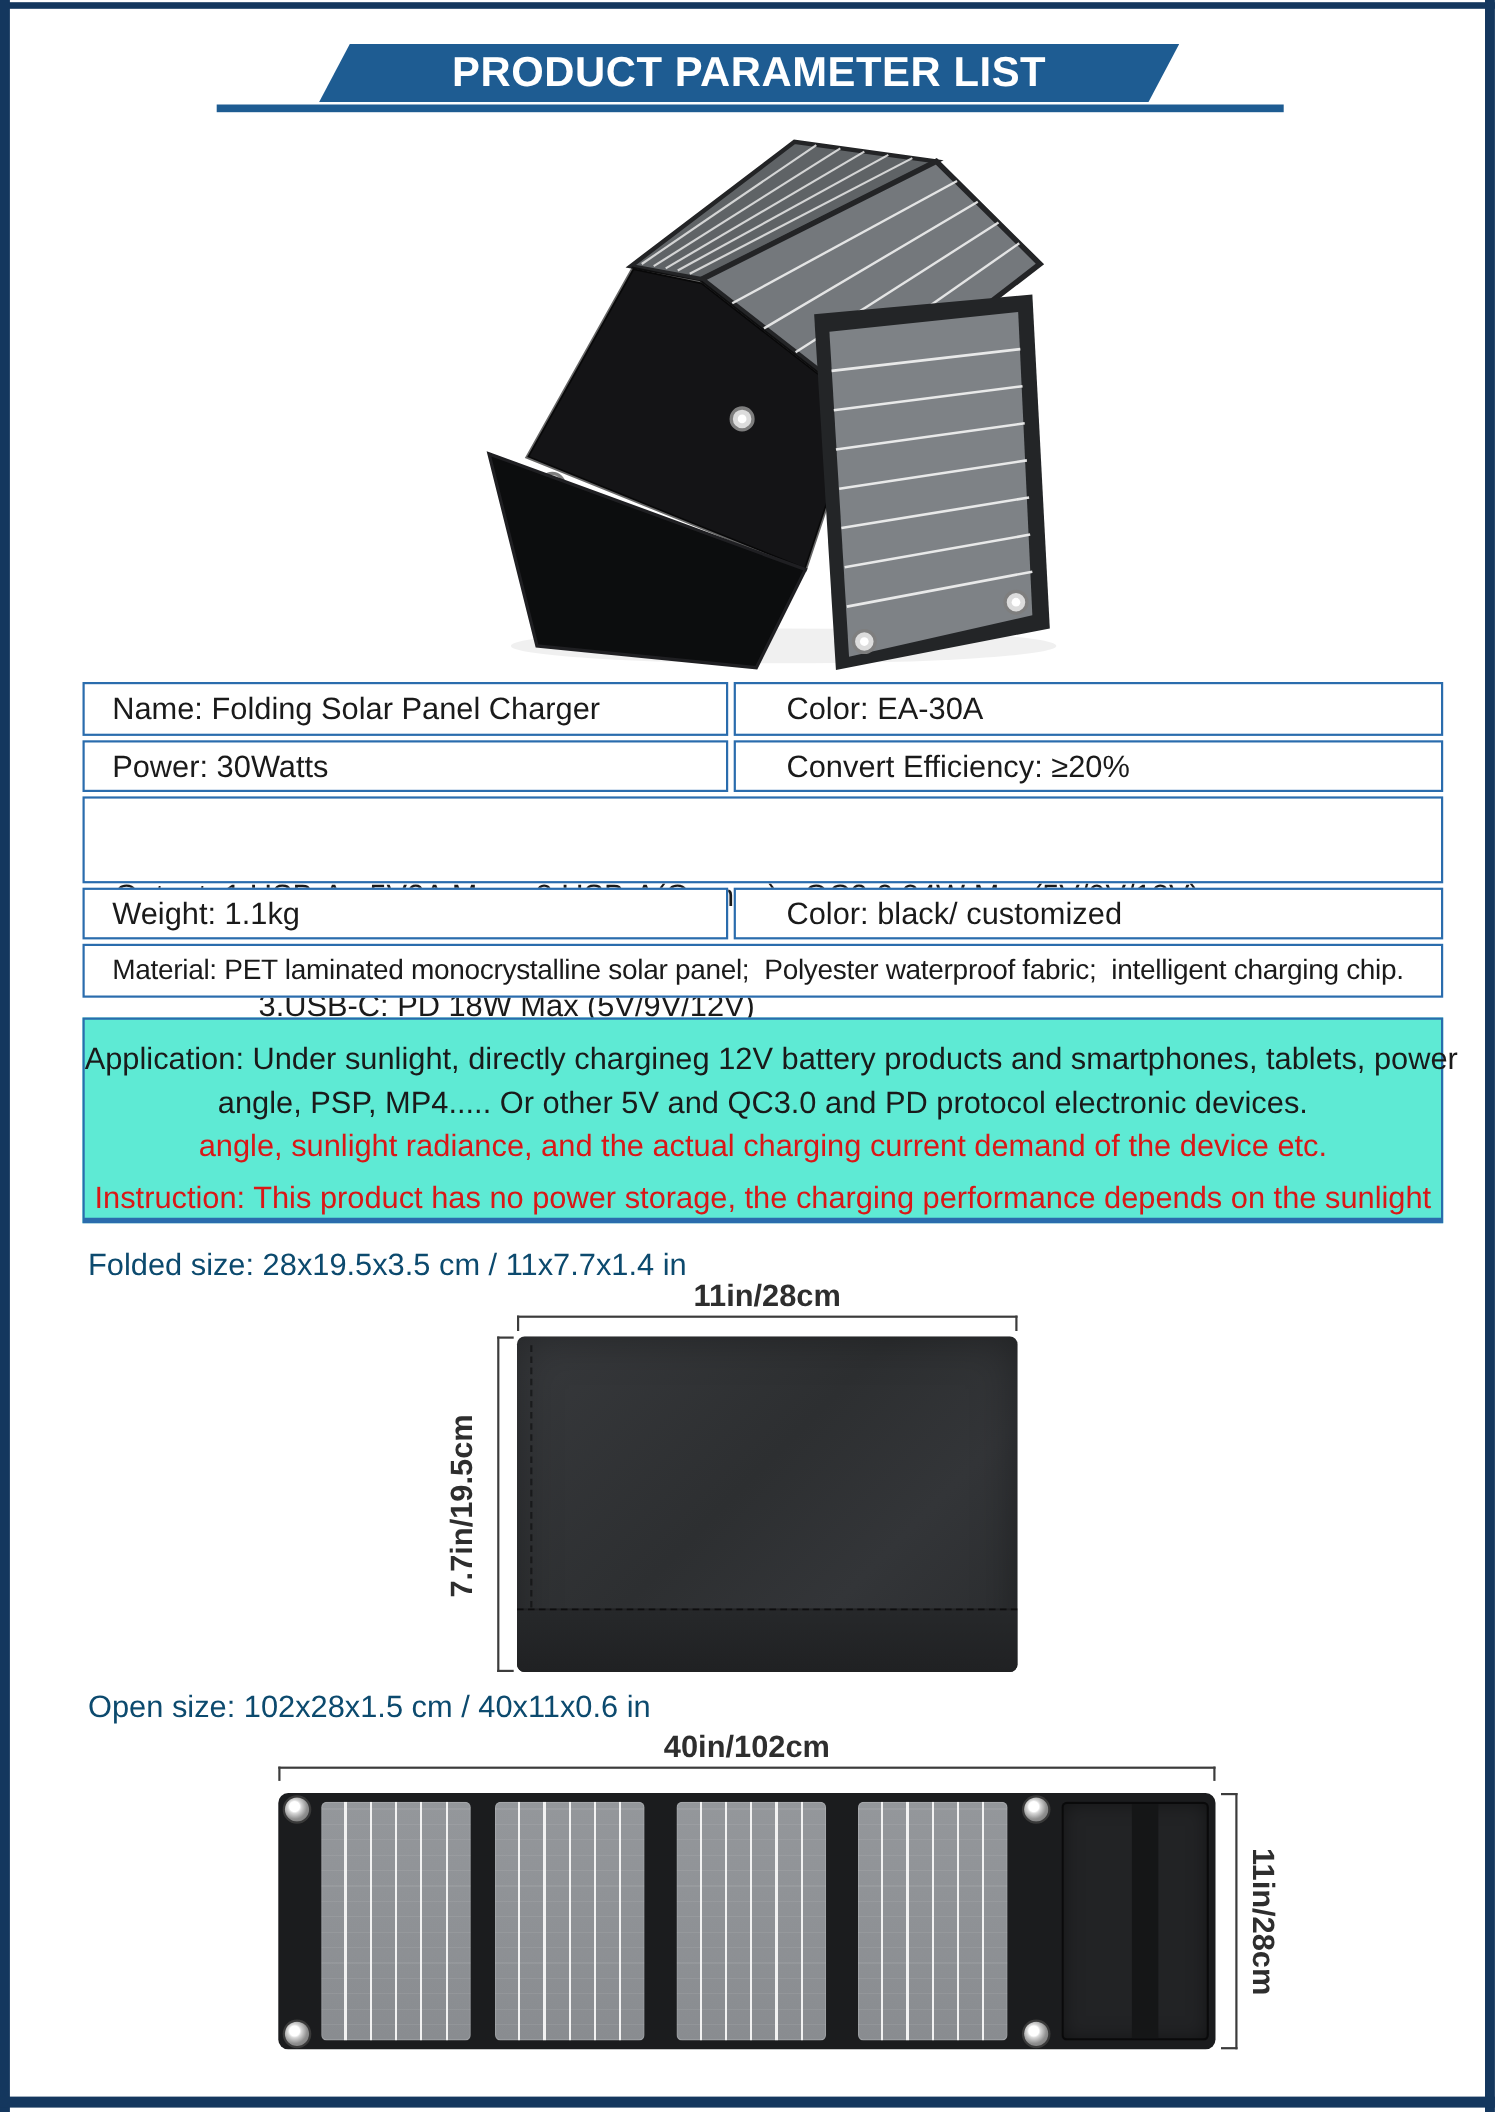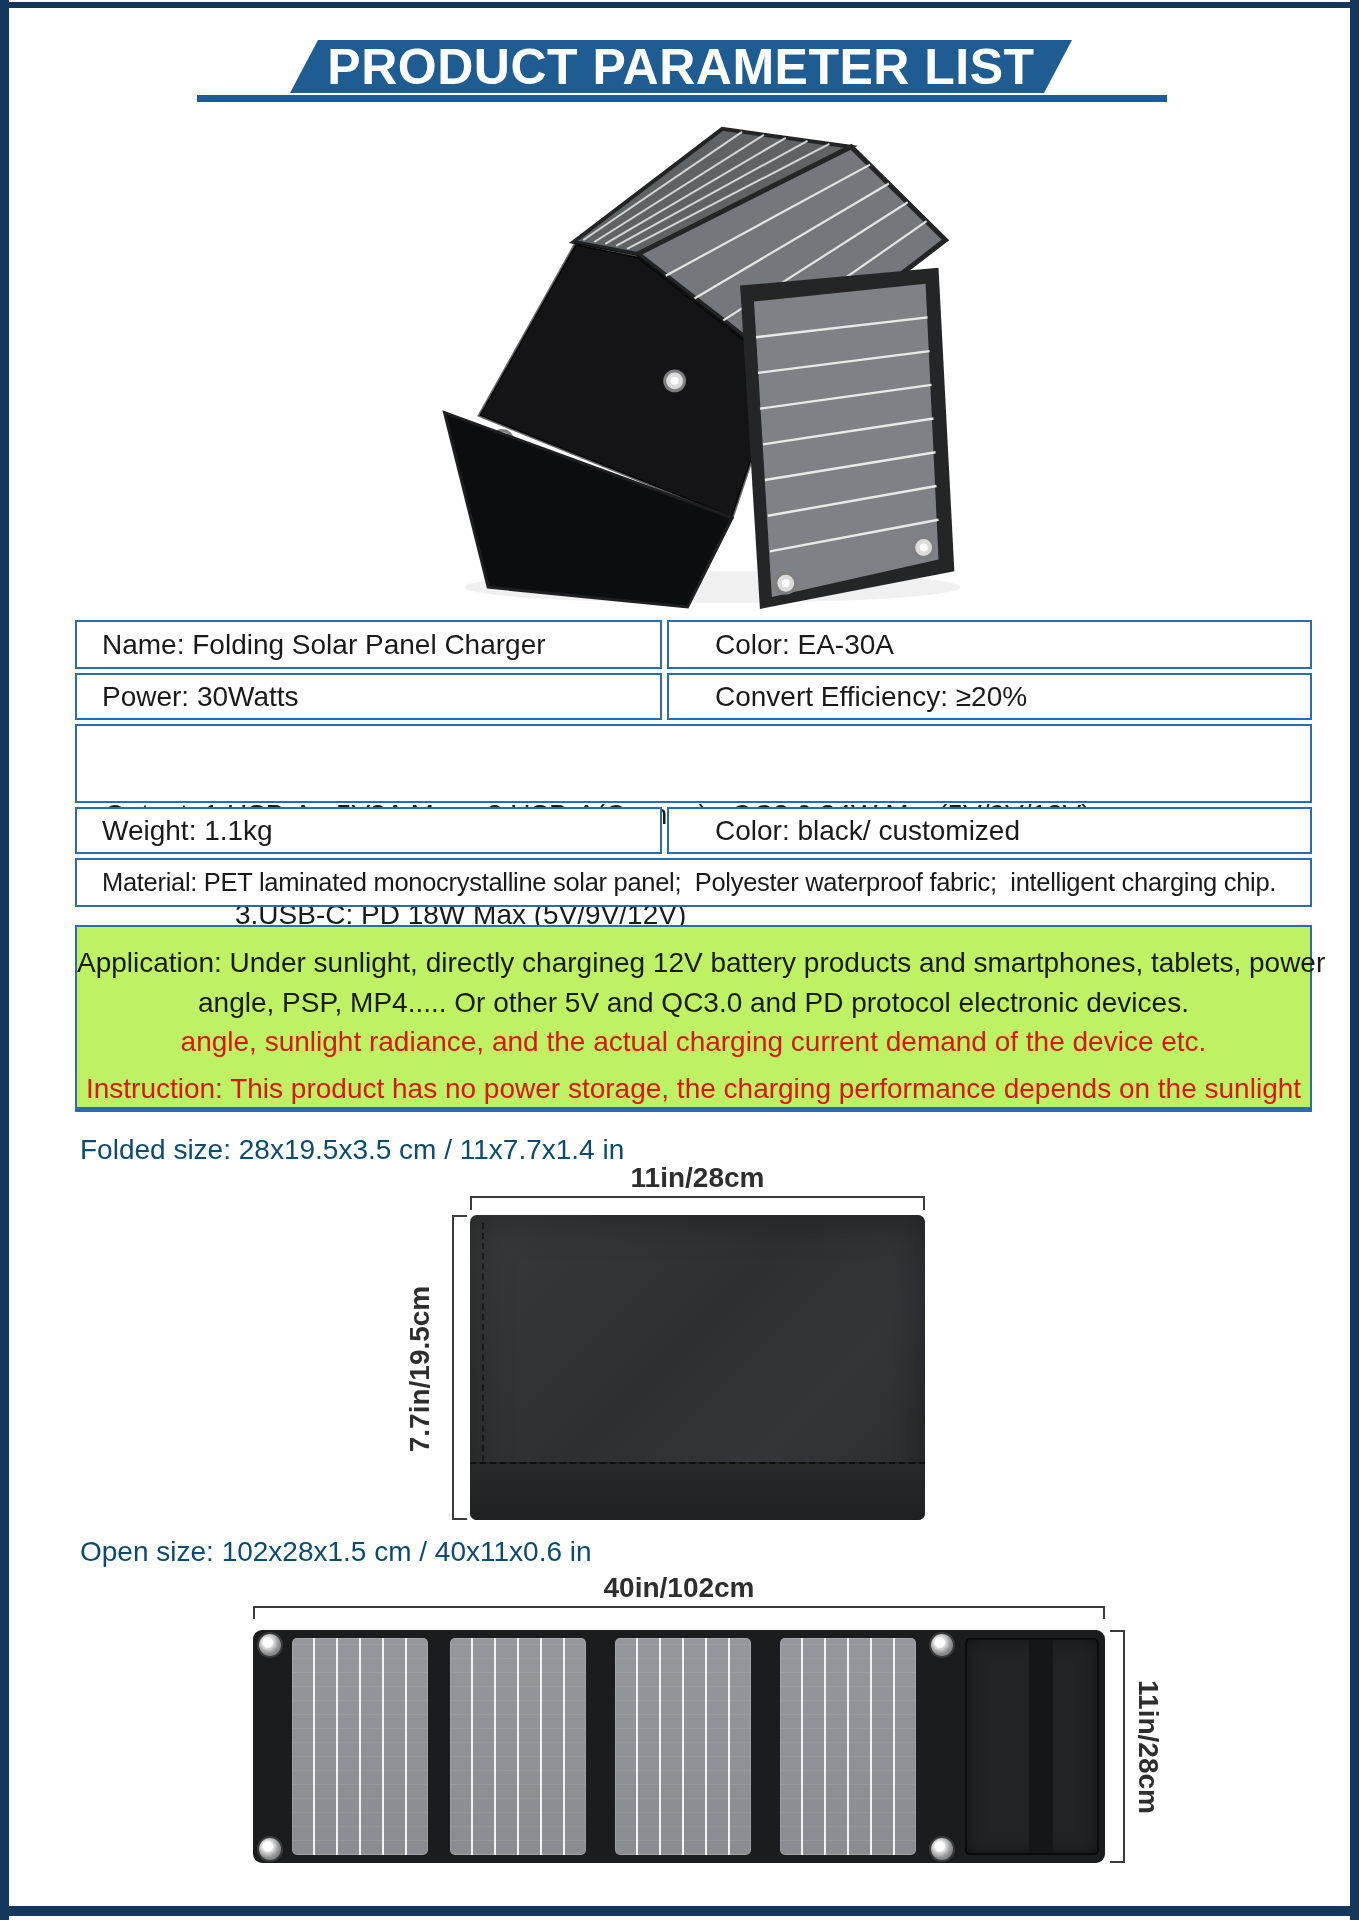--- a/index.html
+++ b/index.html
@@ -10,21 +10,21 @@
   .frame-top    { position:absolute; left:0; top:2px;    width:100%; height:6px;  background:#14375e; }
   .frame-left   { position:absolute; left:0; top:0;      width:9px;  height:100%; background:#14375e; }
   .frame-right  { position:absolute; right:0; top:0;     width:9px;  height:100%; background:#14375e; }
   .frame-bottom { position:absolute; left:0; top:1906px; width:100%; height:10px; background:#14375e; }
 
   
   .banner { position:absolute; left:290px; top:40px; width:782px; height:53px;
             background:#1e5c92;
             clip-path:polygon(28px 0, 100% 0, calc(100% - 28px) 100%, 0 100%);
             display:flex; align-items:center; justify-content:center; }
-  .banner-title { color:#ffffff; font-size:50px; font-weight:700; letter-spacing:0.5px; white-space:pre; }
+  .banner-title { color:#ffffff; font-size:38px; font-weight:700; letter-spacing:0.5px; white-space:pre; }
   .banner-underline { position:absolute; left:197px; top:95px; width:970px; height:7px; background:#1e5c92; }
 
   
   .hero { position:absolute; left:385px; top:112px; width:615px; height:498px; }
 
   
   .spec-table { position:absolute; left:75px; top:620px; width:1237px; }
   .trow { display:flex; gap:5px; margin-bottom:4px; }
   .tcell { border:2px solid #2a6cad; background:#fff; display:flex; align-items:center;
            font-size:28px; color:#1a1a1a; white-space:pre; }
@@ -33,21 +33,21 @@
   .row-h46 .cell-l, .row-h46 .cell-r { height:47px;text-align:center; }
   .cell-full { width:100%; border:2px solid #2a6cad; background:#fff; font-size:28px; color:#1a1a1a; white-space:pre; }
   .output-cell { height:79px; padding-top:7px; }
   .output-cell .ln1 { padding-left:27px; line-height:36px; }
   .output-cell .ln2 { padding-left:158px; line-height:36px; }
   .material-cell { height:49px; display:flex; align-items:center; padding-left:25px;
                    font-size:25.5px; letter-spacing:-0.3px; }
 
   
   .notice { position:absolute; left:75px; top:925px; width:1237px; height:187px;
-            border:2px solid #2a6cad; border-bottom-width:5px; background:#bef264;
+            border:2px solid #2a6cad; border-bottom-width:5px; background:#5eead4;
             padding-top:16px; text-align:center; }
   .notice p { font-size:28px; color:#1a1a1a; line-height:40px; white-space:pre; }
   .notice .instruction { color:#da1717; margin-top:9px; line-height:38px; }
 
   
   .size-heading { position:absolute; left:80px; font-size:28px; color:#0c4a6e; white-space:pre; }
 
   
   .dim-label { position:absolute; font-size:28px; font-weight:700; color:#2e2e2e; text-align:center; white-space:pre; }
   .bracket-top   { position:absolute; border-top:2px solid #3c3c3c; border-left:2px solid #3c3c3c; border-right:2px solid #3c3c3c; }

